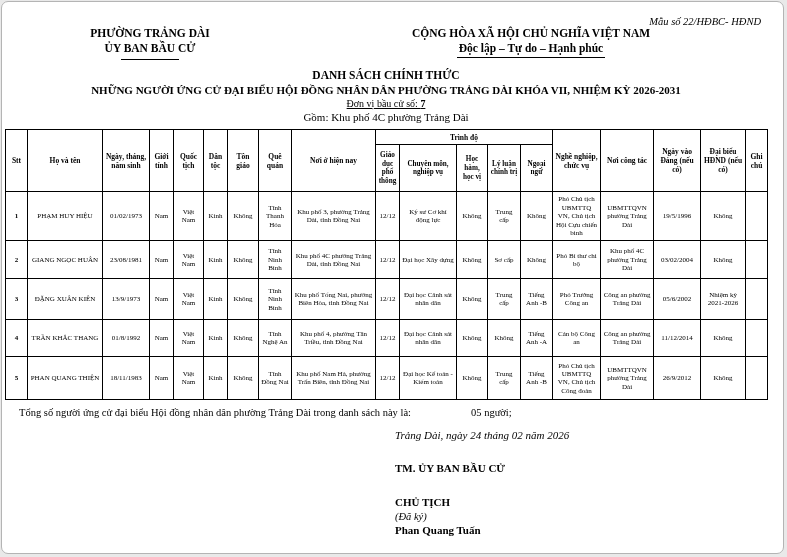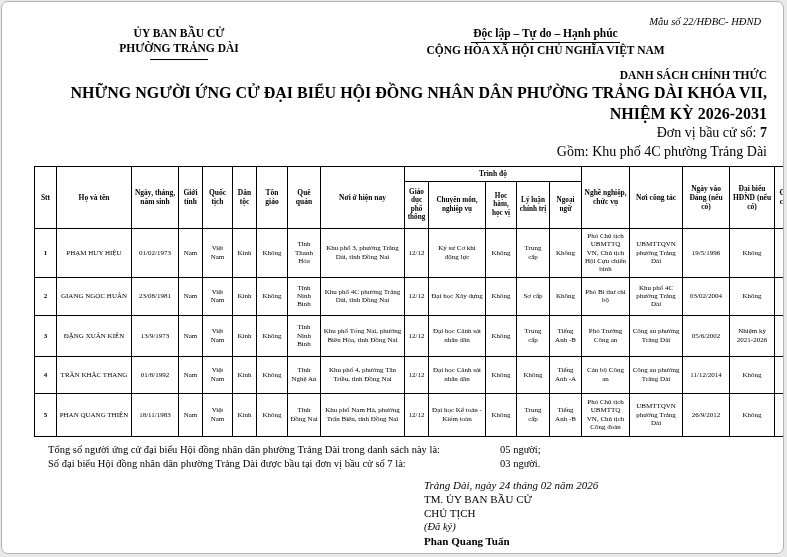--- a/index.html
+++ b/index.html
@@ -10,38 +10,38 @@
     color:#000;
     position:relative;
   }
   .page {
     position:absolute; left:1px; top:1px;
     width:783px; height:553px;
     background:#ffffff;
     border:1px solid #b4b4b4;
     border-radius:7px;
     box-sizing:border-box;
-    padding:10px 16px 0 32px;
+    padding:10px 16px 0 3px;
     overflow:hidden;
   }
   .form-number {
     position:absolute; top:14px; right:22px;
     font-style:italic; font-size:10.5px;
   }
   .header-cols { display:flex; margin-top:14px; }
   .committee { width:290px; text-align:center; font-weight:bold; font-size:11.5px; line-height:1.3; }
   .committee-underline { width:58px; border-bottom:1px solid #000; margin:3px auto 0 auto; height:0; }
   .republic { flex:1; text-align:center; font-weight:bold; font-size:11.5px; line-height:1.3; }
   .republic .motto { display:inline-block; border-bottom:1.4px solid #000; padding:0 2px 1px 2px; }
-  .title-block { text-align:right; margin-top:8px; line-height:1.3; }
+  .title-block { text-align:center; margin-top:8px; line-height:1.3; }
   .title1 { font-weight:bold; font-size:11.5px; }
-  .title2 { font-weight:bold; font-size:16px; }
-  .unit-line { font-size:14px; }
+  .title2 { font-weight:bold; font-size:11px; }
+  .unit-line { font-size:10px;text-decoration:underline; }
   .unit-line .unit-number { font-weight:bold; }
-  .scope-line { font-size:14px; }
+  .scope-line { font-size:11px; }
 
   table.candidates {
     width:752px; margin:5px auto 0 auto;
     border-collapse:collapse; table-layout:fixed;
   }
   table.candidates th, table.candidates td {
     border:1px solid #000;
     padding:1px 2px;
     text-align:center;
     vertical-align:middle;
@@ -66,40 +66,40 @@
   .summary-label { width:452px; }
   .summary-value { }
 
   .signature {
     margin:8px 0 0 390px;
     width:335px;
     font-size:11px;
     line-height:1.25;
   }
   .sig-date { font-style:italic; }
-  .sig-org, .sig-title { font-weight:normal; }
+  .sig-org, .sig-title { font-weight:bold;margin-top:20px; }
   .sig-signed { font-style:italic; font-size:10.5px; }
   .sig-name { font-weight:bold; margin-top:1px; }
 </style>
 </head>
 <body>
 
 <div class="page">
 
   <div class="form-number">Mẫu số 22/HĐBC- HĐND</div>
 
   <div class="header-cols">
     <div class="committee">
+      <div>PHƯỜNG TRẢNG DÀI</div>
       <div>ỦY BAN BẦU CỬ</div>
-      <div>PHƯỜNG TRẢNG DÀI</div>
       <div class="committee-underline"></div>
     </div>
     <div class="republic">
+      <div>CỘNG HÒA XÃ HỘI CHỦ NGHĨA VIỆT NAM</div>
       <div><span class="motto">Độc lập – Tự do – Hạnh phúc</span></div>
-      <div>CỘNG HÒA XÃ HỘI CHỦ NGHĨA VIỆT NAM</div>
     </div>
   </div>
 
   <div class="title-block">
     <div class="title1">DANH SÁCH CHÍNH THỨC</div>
     <div class="title2">NHỮNG NGƯỜI ỨNG CỬ ĐẠI BIỂU HỘI ĐỒNG NHÂN DÂN PHƯỜNG TRẢNG DÀI KHÓA VII, NHIỆM KỲ 2026-2031</div>
     <div class="unit-line"><span>Đơn vị bầu cử số: </span><span class="unit-number">7</span></div>
     <div class="scope-line">Gồm: Khu phố 4C phường Trảng Dài</div>
   </div>
 
@@ -258,24 +258,20 @@
           <td></td>
         </tr>
       </tbody>
   </table>
 
   <div class="summaries">
     <div class="summary-row">
       <span class="summary-label">Tổng số người ứng cử đại biểu Hội đồng nhân dân phường Trảng Dài trong danh sách này là:</span>
       <span class="summary-value">05 người;</span>
     </div>
-    <div class="summary-row">
-      <span class="summary-label">Số đại biểu Hội đồng nhân dân phường Trảng Dài được bầu tại đơn vị bầu cử số 7 là:</span>
-      <span class="summary-value">03 người.</span>
-    </div>
   </div>
 
   <div class="signature">
     <div class="sig-date">Trảng Dài, ngày 24 tháng 02 năm 2026</div>
     <div class="sig-org">TM. ỦY BAN BẦU CỬ</div>
     <div class="sig-title">CHỦ TỊCH</div>
     <div class="sig-signed">(Đã ký)</div>
     <div class="sig-name">Phan Quang Tuấn</div>
   </div>
 

